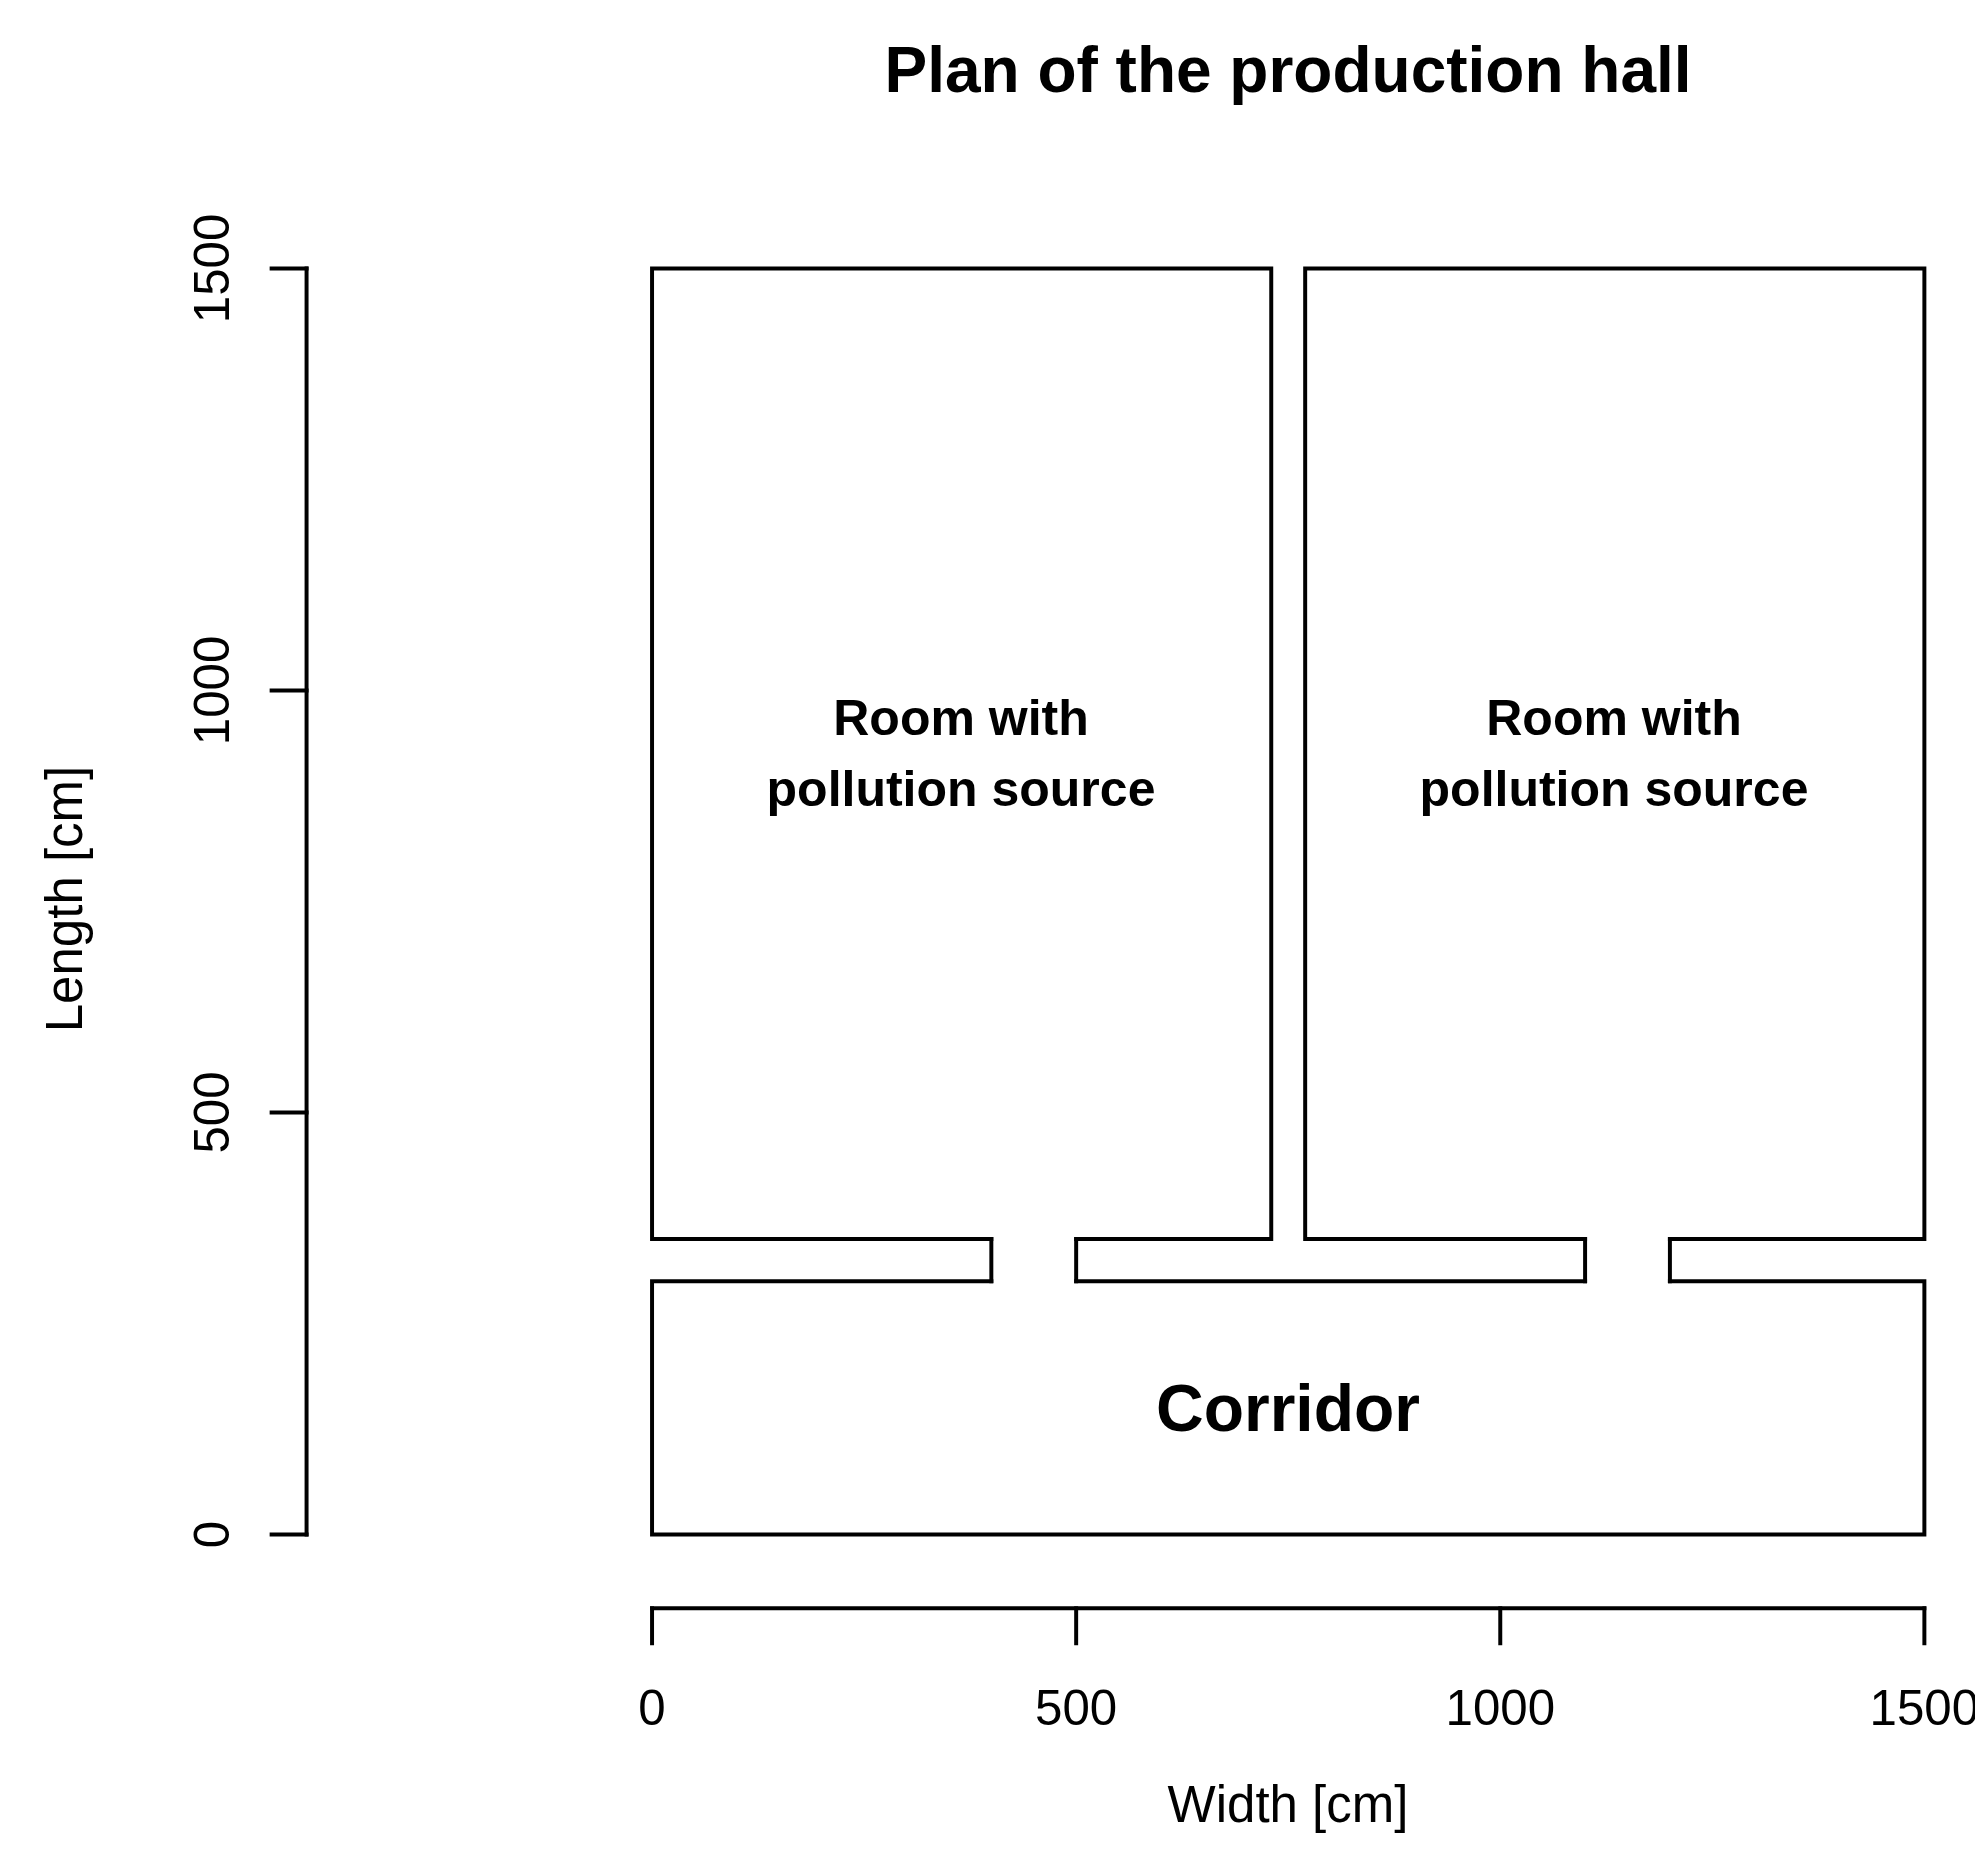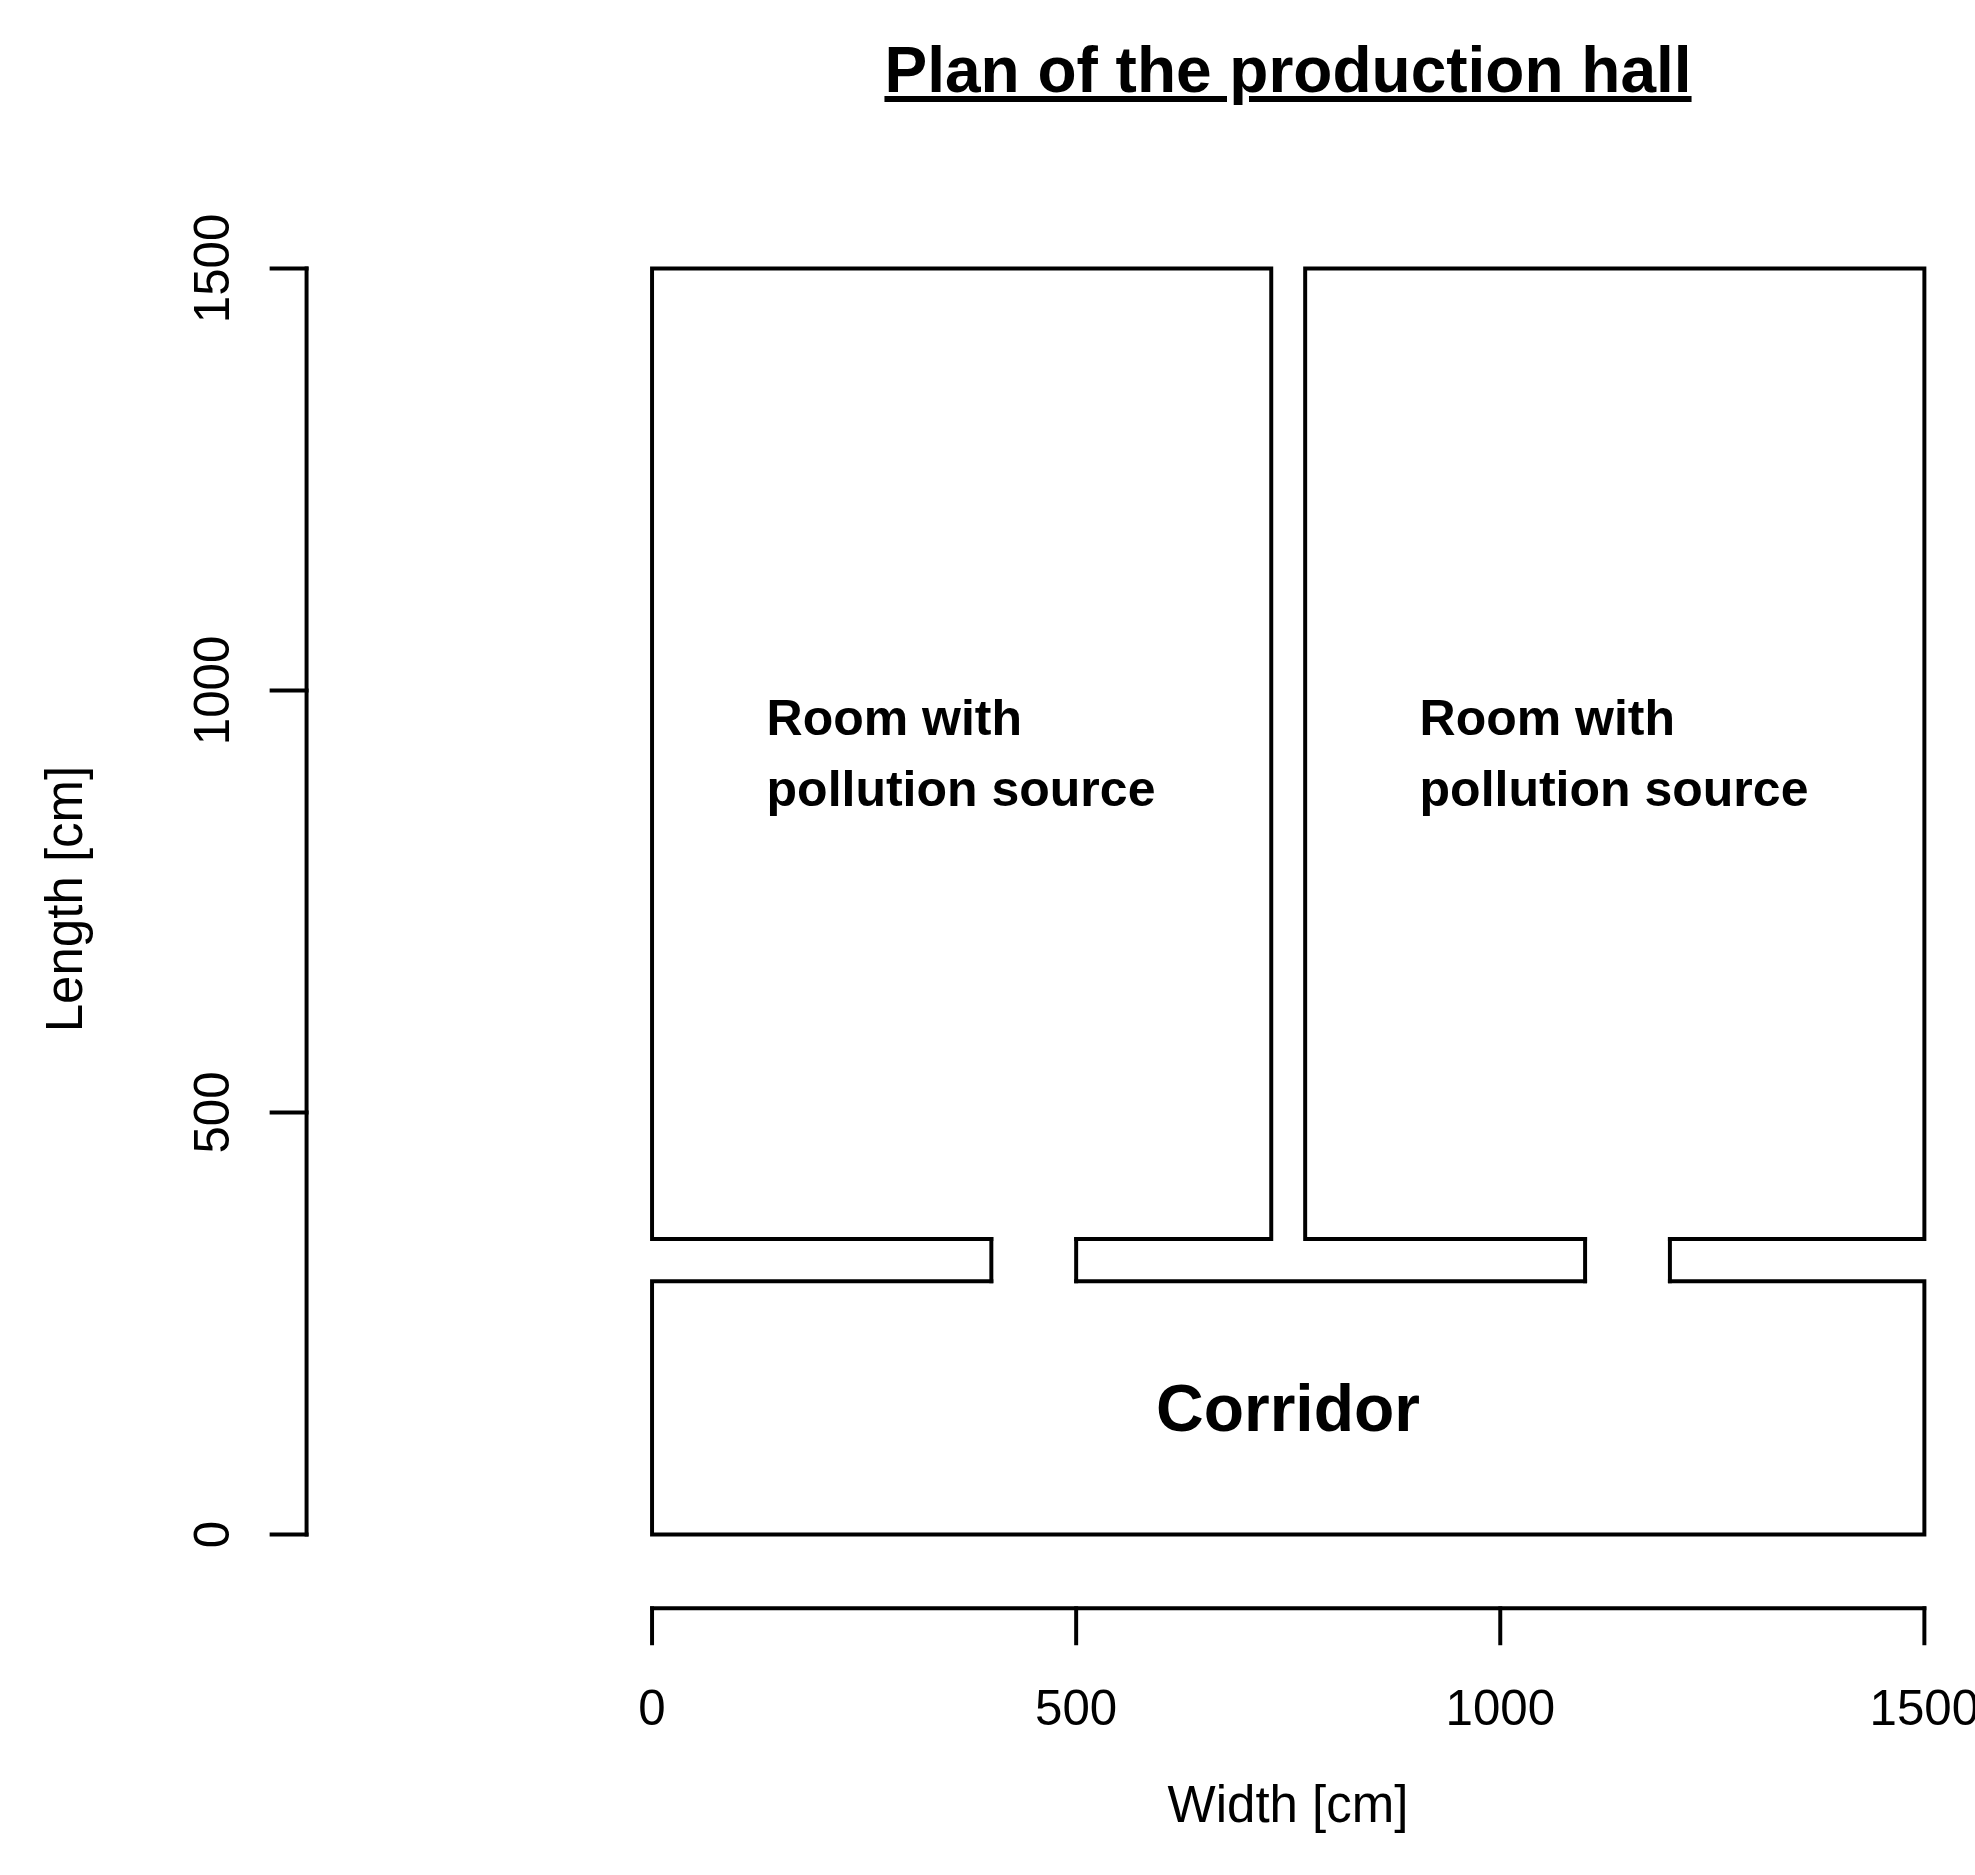--- a/index.html
+++ b/index.html
@@ -4,24 +4,24 @@
 <style>
   html,body{margin:0;padding:0;background:#ffffff;}
   #figure{
     position:relative;width:1976px;height:1876px;background:#ffffff;color:#000;
     font-family:"Liberation Sans",sans-serif;overflow:hidden;
   }
   #plot-svg{position:absolute;left:0;top:0;}
   #plot-svg text{font-family:"Liberation Sans",sans-serif;font-size:62px;fill:#000;}
   .fig-title{
     position:absolute;left:1288px;top:70px;transform:translate(-50%,-50%);
-    font-size:64px;font-weight:bold;white-space:nowrap;text-decoration:underline;
+    font-size:64px;font-weight:bold;white-space:nowrap;
   }
   .room-label{
-    position:absolute;transform:translate(-50%,-50%);text-align:left;
+    position:absolute;transform:translate(-50%,-50%);text-align:center;
     font-weight:bold;font-size:50px;line-height:1.42;white-space:nowrap;
   }
   .corridor-label{
     position:absolute;transform:translate(-50%,-50%);
     font-weight:bold;font-size:66px;white-space:nowrap;
   }
   .x-axis-label{
     position:absolute;left:1288px;top:1804px;transform:translate(-50%,-50%);
     font-size:51px;white-space:nowrap;text-align:right;
   }

